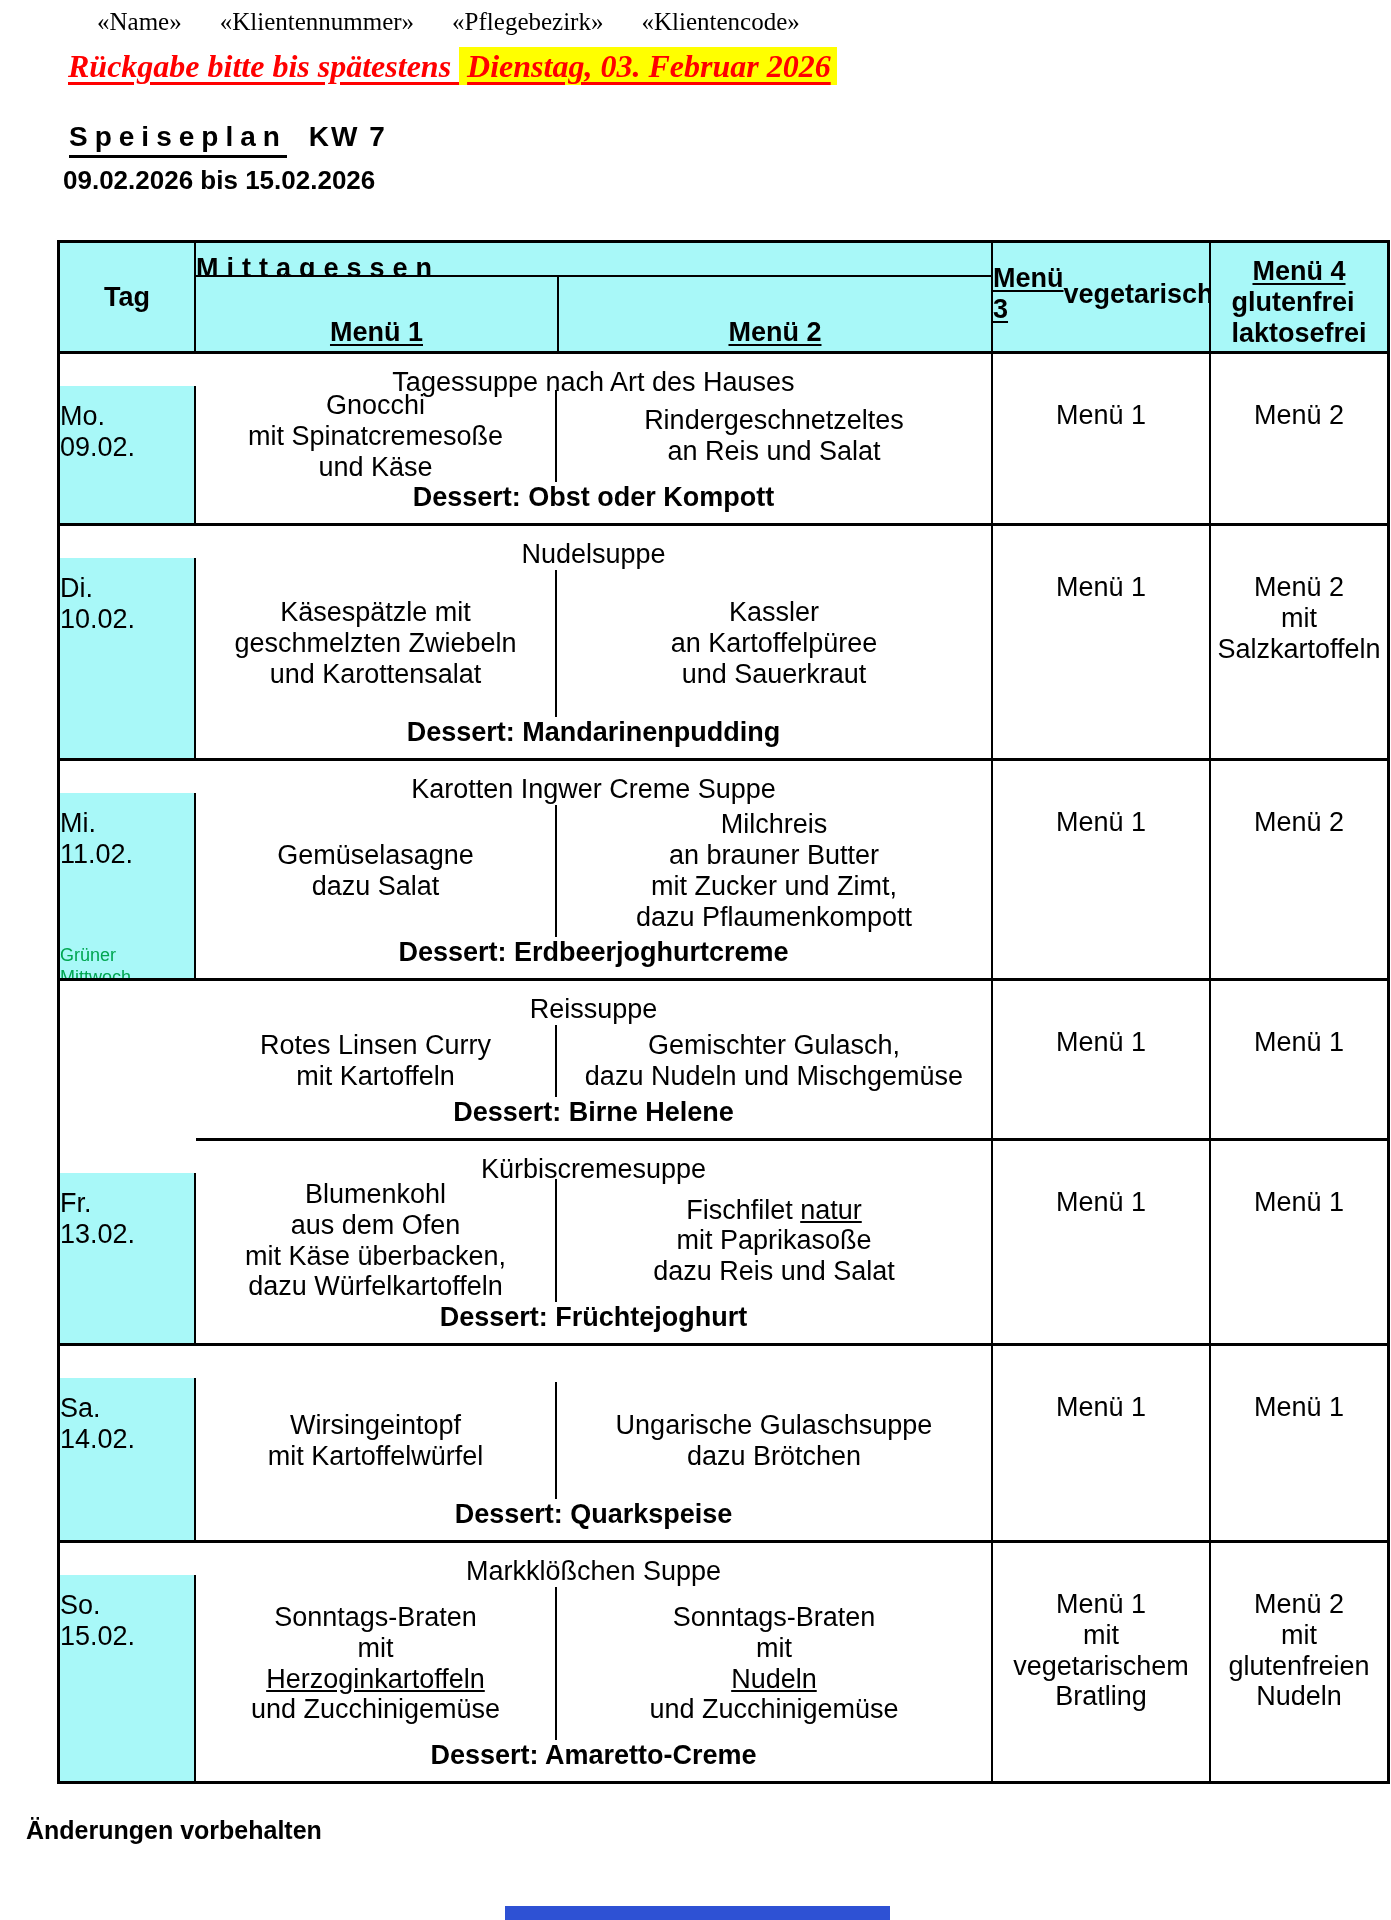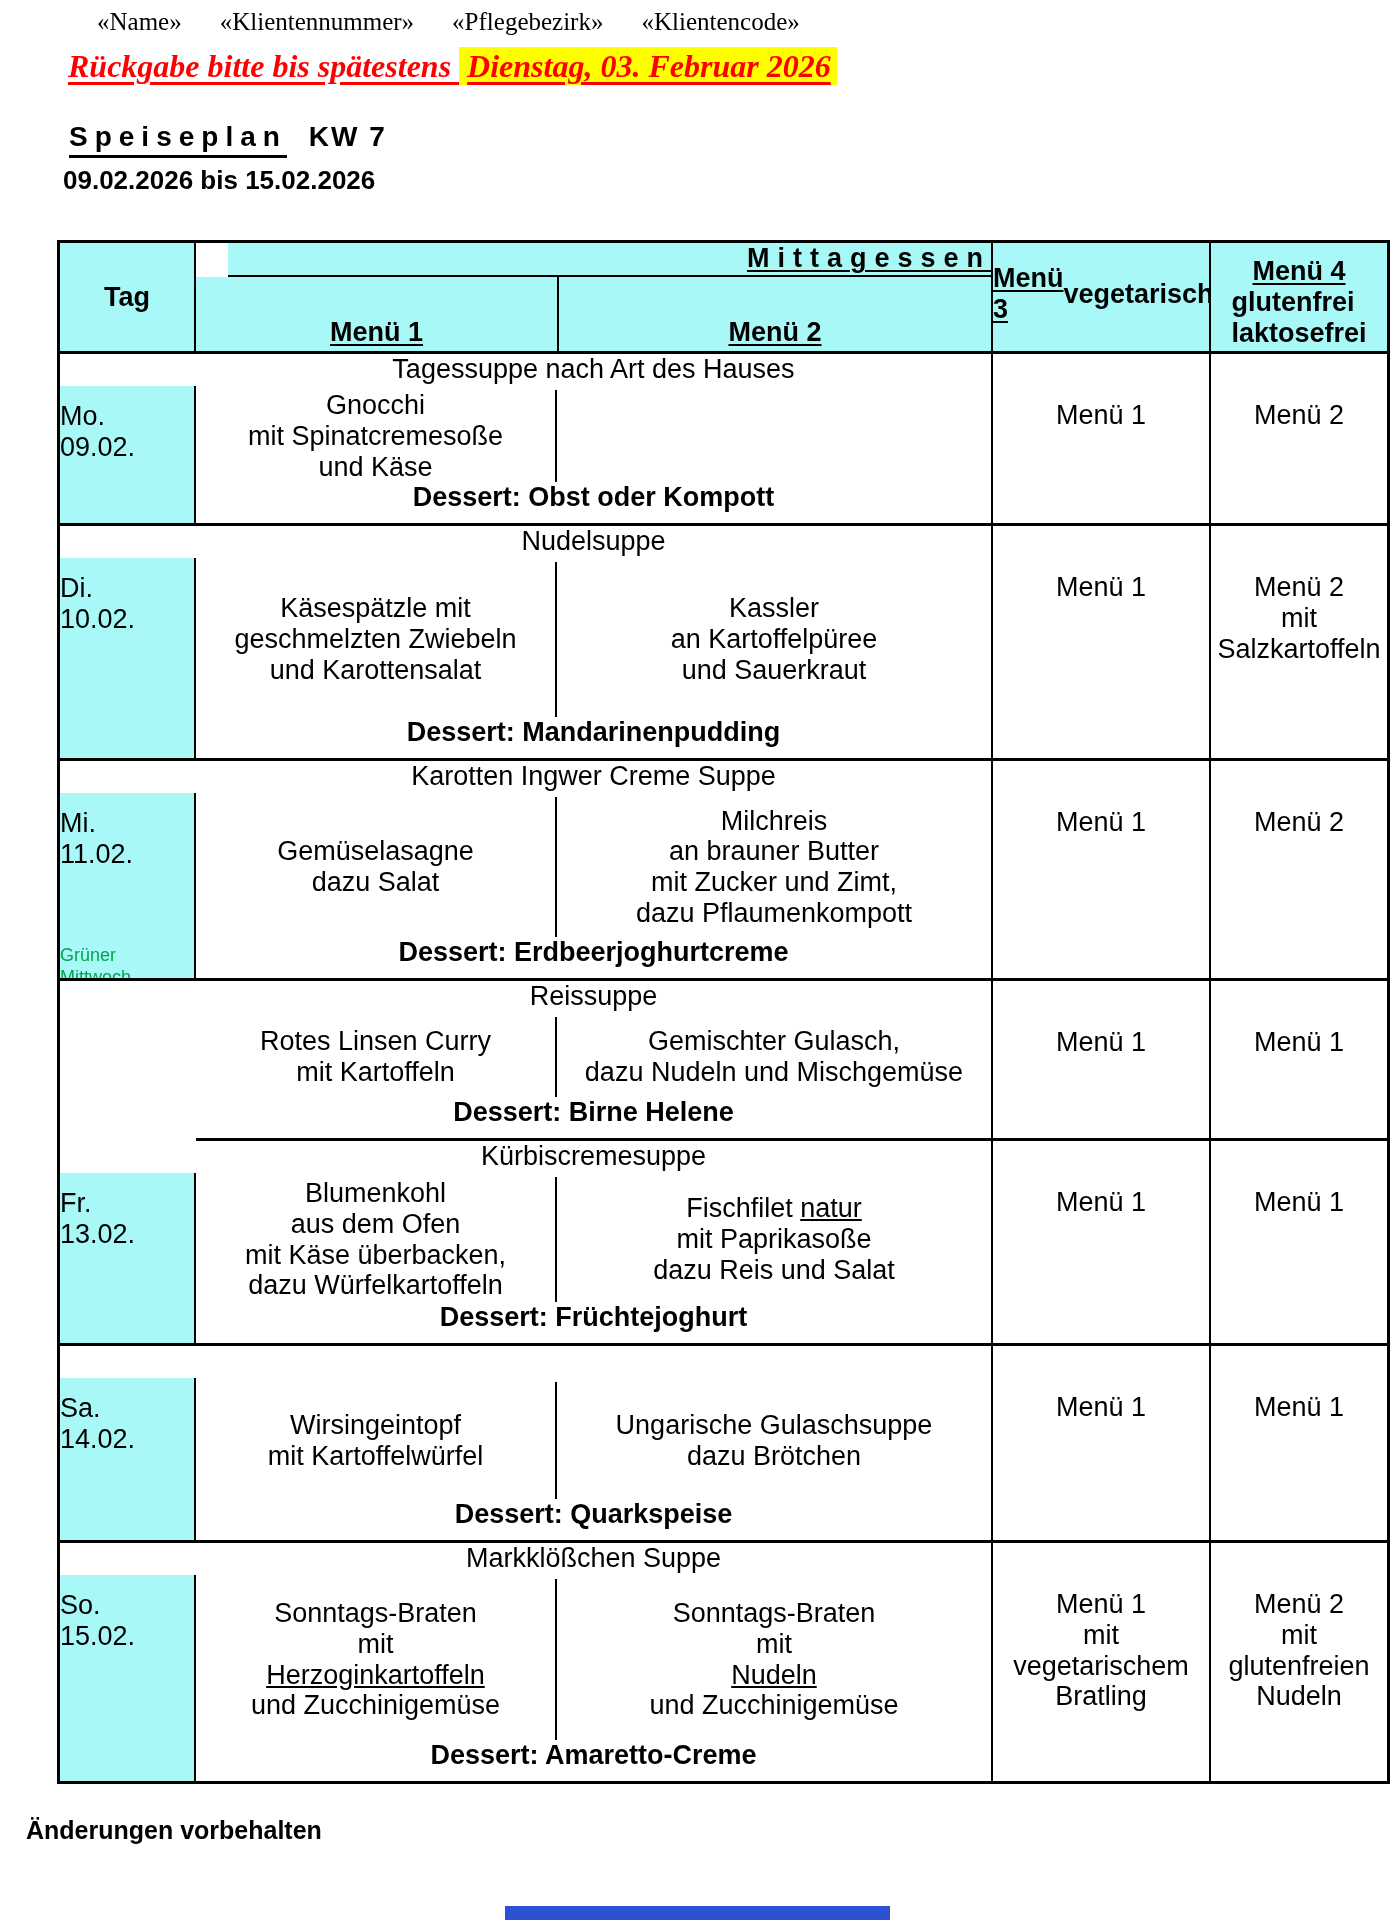--- a/index.html
+++ b/index.html
@@ -51,34 +51,34 @@
   }
   .cell{
     border-right:2px solid var(--border-black);
     border-bottom:3px solid var(--border-black);
     overflow:hidden;background:#fff;
   }
   .menu-table > :nth-last-child(-n+4){border-bottom:none;}
   
   .h-tag{grid-area:1/1/3/2;background:var(--table-header-bg);display:flex;align-items:center;justify-content:center;font-weight:bold;}
   .h-mittag{grid-area:1/2/2/4;background:var(--table-header-bg);border-bottom:2px solid var(--border-black);
-    text-align:right;padding-top:0;margin-left:32px;}
+    text-align:left;padding-top:10px;}
   .h-m1{grid-area:2/2/3/3;background:var(--table-header-bg);display:flex;align-items:flex-end;justify-content:center;padding-bottom:3px;}
   .h-m2{grid-area:2/3/3/4;background:var(--table-header-bg);display:flex;align-items:flex-end;justify-content:center;padding-bottom:3px;}
   .h-menu3{grid-area:1/4/3/5;background:var(--table-header-bg);display:flex;align-items:center;justify-content:space-between;padding:3px 0 9px;}
   .h-menu4{grid-area:1/5/3/6;background:var(--table-header-bg);display:flex;flex-direction:column;align-items:center;padding-top:13px;border-right:none;}
   .hu{font-weight:bold;text-decoration:underline;text-decoration-thickness:2px;text-underline-offset:3px;}
   .ls{letter-spacing:8px;}
   .sub{font-weight:bold;}
   
   .c-day{grid-column:1;background:var(--table-header-bg);text-align:left;padding-top:15px;margin-top:32px;}
   .c-meal{grid-column:2 / span 2;display:flex;flex-direction:column;}
   .c-m3{grid-column:4;}
   .c-m4{grid-column:5;border-right:none;}
-  .soup{text-align:center;min-height:36px;padding-top:0;}
+  .soup{text-align:center;min-height:36px;padding-top:13px;}
   .mid{flex:1;display:flex;align-items:stretch;}
   .mcol{display:flex;flex-direction:column;justify-content:center;align-items:center;text-align:center;}
   .m1{width:45.4%;border-right:2px solid var(--border-black);}
   .m2{flex:1;}
   .dessert{text-align:center;font-weight:bold;padding-bottom:10px;}
   .side{display:flex;flex-direction:column;align-items:center;text-align:center;padding-top:46px;}
   .day-note{margin-top:74px;font-size:18px;line-height:1.25;color:var(--green-note);}
   .lines div{white-space:nowrap;}
   
   .footer-note{margin:32px 0 0 26px;font-size:25px;font-weight:bold;}
@@ -132,20 +132,24 @@
     <div class="day-note lines"></div>
   </div>
   <div class="cell c-meal">
     <div class="soup">Tagessuppe nach Art des Hauses</div>
     <div class="mid">
       <div class="mcol m1 lines">
           <div>Gnocchi</div>
           <div>mit Spinatcremesoße</div>
           <div>und Käse</div>
         </div>
+      <div class="mcol m2 lines">
+          <div>Rindergeschnetzeltes</div>
+          <div>an Reis und Salat</div>
+        </div>
     </div>
     <div class="dessert">Dessert: Obst oder Kompott</div>
   </div>
   <div class="cell c-m3 side lines">
       <div>Menü 1</div>
     </div>
   <div class="cell c-m4 side lines">
       <div>Menü 2</div>
     </div>
 

